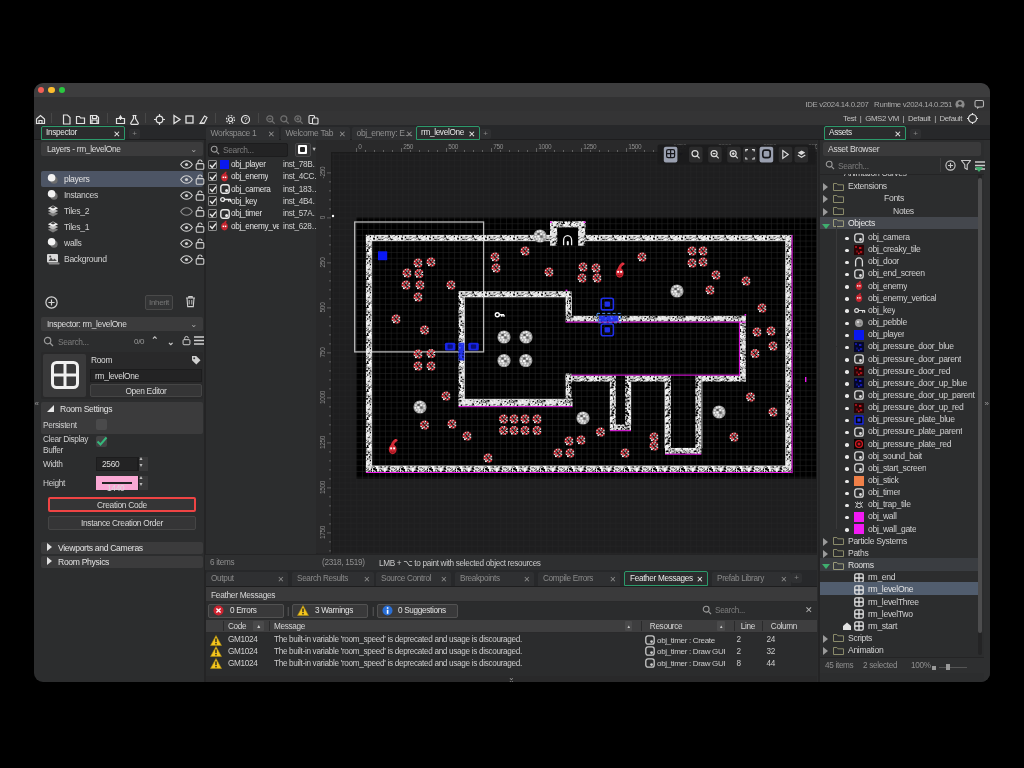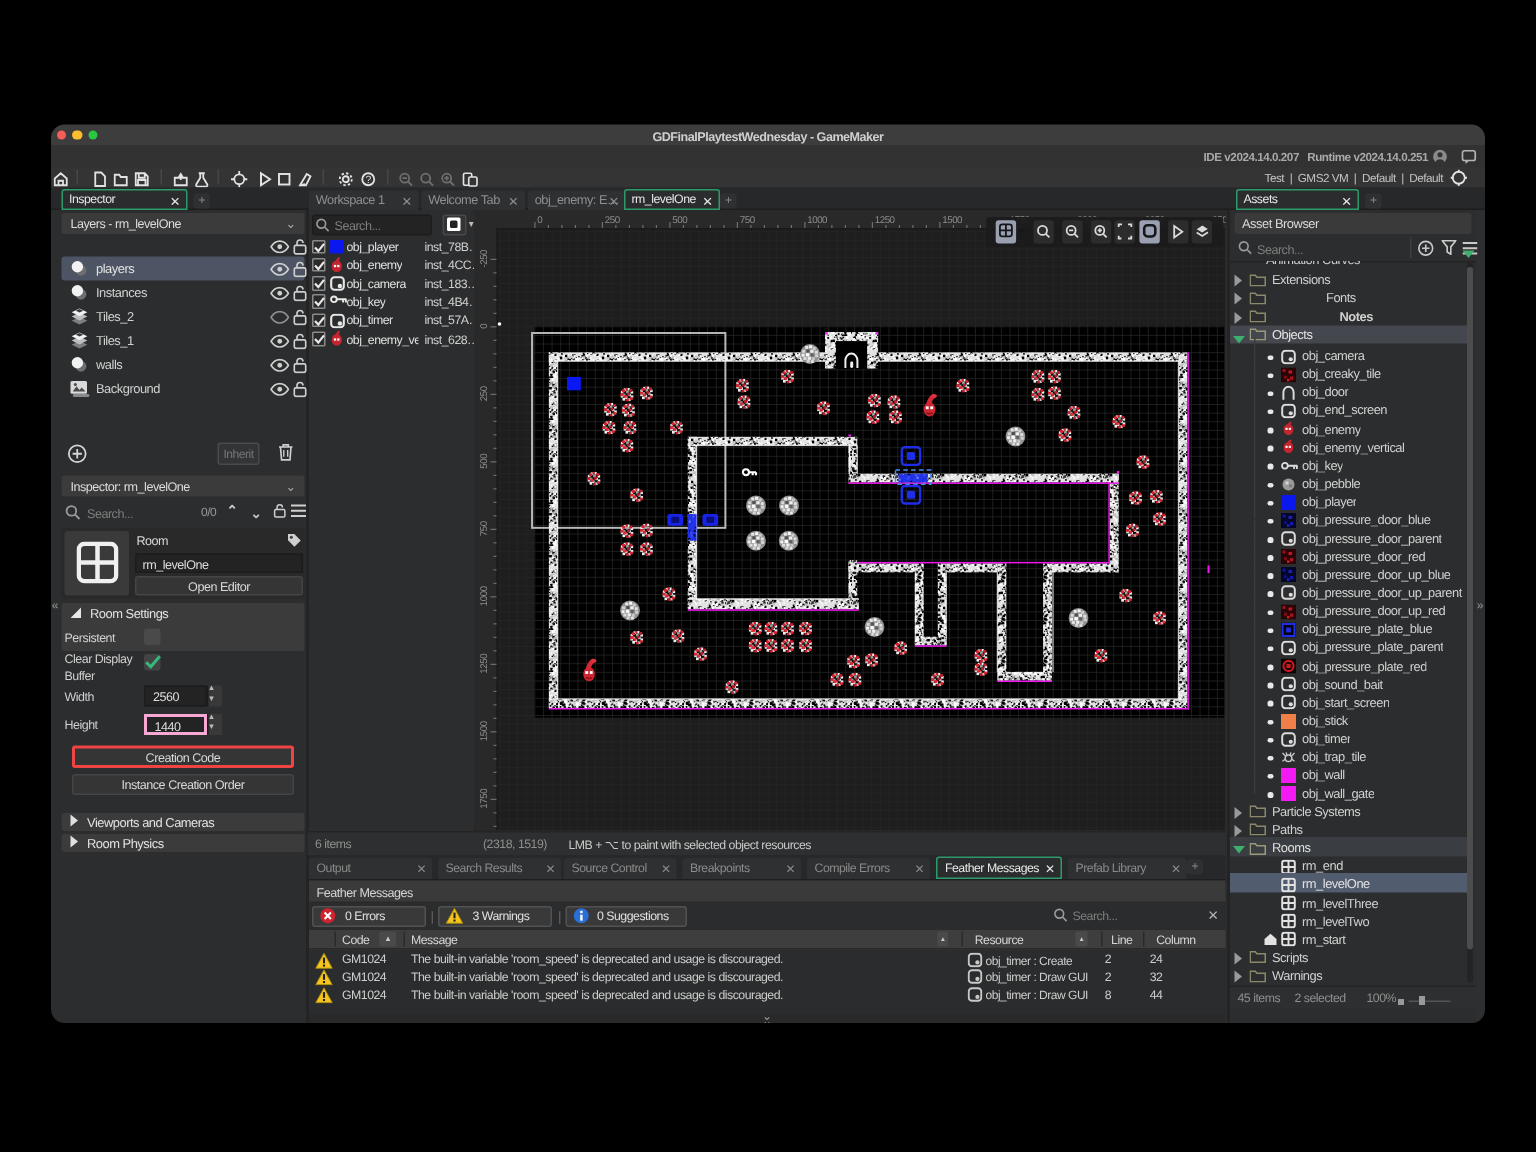--- a/index.html
+++ b/index.html
@@ -7,23 +7,22 @@
 .a{position:absolute}
 #win{position:absolute;left:34px;top:83px;width:956px;height:599px;background:#2c2d2e;border-radius:9px;overflow:hidden}
 svg{display:block;position:absolute}
 </style></head>
 <body>
 <div id="win">
 <div class="a" style="left:0px;top:0px;width:956px;height:14px;background:#3d3d3e;border-radius:9px 9px 0 0"></div>
     <div class="a" style="left:3.5px;top:3.8px;width:6.5px;height:6.5px;background:#f35f56;border-radius:50%"></div>
     <div class="a" style="left:14.0px;top:3.8px;width:6.5px;height:6.5px;background:#fdbd2e;border-radius:50%"></div>
     <div class="a" style="left:24.5px;top:3.8px;width:6.5px;height:6.5px;background:#2ac840;border-radius:50%"></div>
-    <div class="a" style="left:0px;top:2.5px;font-size:8.4px;color:#cfcfcf;font-weight:bold;white-space:nowrap;width:956px;text-align:center">GDFinalPlaytestWednesday - GameMaker</div>
     <div class="a" style="left:0px;top:14px;width:956px;height:14px;background:#323233"></div>
-    <div class="a" style="left:0px;top:17px;font-size:7.8px;color:#a9a9a9;font-weight:bold;white-space:nowrap;left:auto;right:38px">IDE v2024.14.0.207&nbsp;&nbsp;&nbsp;Runtime v2024.14.0.251</div>
+    <div class="a" style="left:0px;top:17px;font-size:7.8px;color:#a9a9a9;font-weight:normal;white-space:nowrap;left:auto;right:38px">IDE v2024.14.0.207&nbsp;&nbsp;&nbsp;Runtime v2024.14.0.251</div>
     <svg class="a" style="left:921px;top:15.5px" width="30" height="11" viewBox="0 0 30 11">
       <circle cx="5" cy="5.5" r="4.6" fill="#8a8a8a"></circle>
       <circle cx="5" cy="4.2" r="1.7" fill="#333"></circle>
       <path d="M1.8 9.2a4.6 4.6 0 0 0 6.4 0 3.6 3.6 0 0 0-6.4 0z" fill="#333"></path>
       <rect x="20" y="1.5" width="8.5" height="6.5" rx="1.4" fill="none" stroke="#b5b5b5" stroke-width="1.1"></rect>
       <path d="M22 8v2.3L24.6 8z" fill="#b5b5b5"></path>
     </svg>
     <div class="a" style="left:0px;top:28px;width:956px;height:14px;background:#343435"></div>
     <svg class="a" style="left:0.7999999999999998px;top:30.5px" width="11" height="11" viewBox="0 0 11 11">
       <path d="M1.5 5 5.5 1.5 9.5 5v4.5h-8z M4 9.5V6.5h3v3" fill="none" stroke="#e2e2e2" stroke-width="1.2"></path>
@@ -241,21 +240,21 @@
     <div class="a" style="left:62px;top:353px;width:10.5px;height:10.5px;background:#434344;border-radius:2px"></div>
     <svg class="a" style="left:62px;top:352px" width="12" height="12" viewBox="0 0 12 12">
       <path d="M1.5 6.5 4.5 9.5 10.5 2.5" fill="none" stroke="#35b97c" stroke-width="2"></path>
     </svg>
     <div class="a" style="left:9px;top:375.5px;font-size:8.3px;color:#cfcfcf;font-weight:normal;white-space:nowrap;">Width</div>
     <div class="a" style="left:62px;top:373.5px;width:42px;height:14px;background:#232324;border:1px solid #1c1c1d;color:#dcdcdc;font-size:8.4px;line-height:13px;padding-left:5px">2560</div>
     <div class="a" style="left:104px;top:373.5px;width:10px;height:14px;background:#39393a;border-left:1px solid #1c1c1d"></div>
     <div class="a" style="left:105.5px;top:371.0px;font-size:6px;color:#bbb;font-weight:normal;white-space:nowrap;">▴</div>
     <div class="a" style="left:105.5px;top:378.0px;font-size:6px;color:#bbb;font-weight:normal;white-space:nowrap;">▾</div>
     <div class="a" style="left:9px;top:394.5px;font-size:8.3px;color:#cfcfcf;font-weight:normal;white-space:nowrap;">Height</div>
-    <div class="a" style="left:62px;top:392.5px;width:42px;height:14px;background:#232324;border:2px solid #f9a8d4;color:#dcdcdc;font-size:8.4px;line-height:13px;padding-left:5px">1440</div>
+    <div class="a" style="left:62px;top:392.5px;width:42px;height:14px;background:#232324;border:6px solid #f9a8d4;color:#dcdcdc;font-size:8.4px;line-height:13px;padding-left:5px">1440</div>
     <div class="a" style="left:104px;top:392.5px;width:10px;height:14px;background:#39393a;border-left:1px solid #1c1c1d"></div>
     <div class="a" style="left:105.5px;top:390.0px;font-size:6px;color:#bbb;font-weight:normal;white-space:nowrap;">▴</div>
     <div class="a" style="left:105.5px;top:397.0px;font-size:6px;color:#bbb;font-weight:normal;white-space:nowrap;">▾</div>
     <div class="a" style="left:14px;top:414px;width:148px;height:14.5px;background:#353536;border:2px solid #ef4444;border-radius:2px;color:#d8d8d8;font-size:8.4px;line-height:13px;text-align:center">Creation Code</div>
     <div class="a" style="left:14px;top:432.5px;width:148px;height:14.5px;background:#353536;border:1px solid #454545;border-radius:2px;color:#d8d8d8;font-size:8.4px;line-height:13px;text-align:center">Instance Creation Order</div>
     <div class="a" style="left:7px;top:458.5px;width:162px;height:12.5px;background:#3b3b3c;border-radius:2px;color:#e2e2e2;font-size:8.6px;line-height:12px;padding:0 6px"><span style="display:inline-block;width:0;height:0;border-top:4px solid transparent;border-bottom:4px solid transparent;border-left:5px solid #e0e0e0;margin-right:6px"></span>Viewports and Cameras</div>
     <div class="a" style="left:7px;top:472.5px;width:162px;height:12.5px;background:#3b3b3c;border-radius:2px;color:#e2e2e2;font-size:8.6px;line-height:12px;padding:0 6px"><span style="display:inline-block;width:0;height:0;border-top:4px solid transparent;border-bottom:4px solid transparent;border-left:5px solid #e0e0e0;margin-right:6px"></span>Room Physics</div>
     <div class="a" style="left:170.5px;top:57px;width:1.5px;height:542px;background:#242425"></div>
     <div class="a" style="left:282px;top:57px;width:1.5px;height:542px;background:#242425"></div>
     <div class="a" style="left:173.5px;top:59.5px;width:80px;height:14px;background:#232324;border:1px solid #1c1c1d;border-radius:2px"></div>
@@ -1363,21 +1362,21 @@
     <div class="a" style="left:814px;top:98.3px;font-size:8.6px;color:#d0d0d0;font-weight:normal;white-space:nowrap;">Extensions</div>
     <div class="a" style="left:789px;top:112.45px;width:0;height:0;border-top:4px solid transparent;border-bottom:4px solid transparent;border-left:5px solid #9a9a9a"></div>
     <svg class="a" style="left:799px;top:110.95px" width="11" height="9" viewBox="0 0 11 9">
       <path d="M0.5 8.5v-7h3.4l1 1.3h5.6v5.7z" fill="none" stroke="#8a8a6a" stroke-width="1"></path>
     </svg>
     <div class="a" style="left:814px;top:110.45px;font-size:8.6px;color:#d0d0d0;font-weight:normal;white-space:nowrap;padding-left:36px;">Fonts</div>
     <div class="a" style="left:789px;top:124.60000000000001px;width:0;height:0;border-top:4px solid transparent;border-bottom:4px solid transparent;border-left:5px solid #9a9a9a"></div>
     <svg class="a" style="left:799px;top:123.10000000000001px" width="11" height="9" viewBox="0 0 11 9">
       <path d="M0.5 8.5v-7h3.4l1 1.3h5.6v5.7z" fill="none" stroke="#8a8a6a" stroke-width="1"></path>
     </svg>
-    <div class="a" style="left:814px;top:122.60000000000001px;font-size:8.6px;color:#d0d0d0;font-weight:bold;white-space:nowrap;padding-left:45px;">Notes</div>
+    <div class="a" style="left:814px;top:122.60000000000001px;font-size:8.6px;color:#d0d0d0;font-weight:normal;white-space:nowrap;padding-left:45px;">Notes</div>
     <div class="a" style="left:786px;top:133.6px;width:157.5px;height:12.8px;background:#44474d"></div>
     <div class="a" style="left:788px;top:140.5px;width:0;height:0;border-left:4px solid transparent;border-right:4px solid transparent;border-top:5px solid #3fae6e"></div>
     <svg class="a" style="left:799px;top:135.2px" width="11" height="9" viewBox="0 0 11 9">
       <path d="M0.5 8.5v-7h3.4l1 1.3h5.6v5.7z" fill="none" stroke="#9a9a7a" stroke-width="1"></path>
     </svg>
     <div class="a" style="left:814px;top:134.7px;font-size:8.6px;color:#e5e5e5;font-weight:normal;white-space:nowrap;">Objects</div>
     <div class="a" style="left:802px;top:142.0px;width:1px;height:12.15px;background:#3a3a3b"></div>
     <div class="a" style="left:811px;top:153.5px;width:3.5px;height:3.5px;background:#e8e8e8;border-radius:50%;"></div>
     <svg class="a" style="left:820px;top:149.5px" width="10" height="10" viewBox="0 0 10 10">
       <rect x="0.8" y="0.8" width="8.4" height="8.4" rx="2.2" fill="none" stroke="#dcdcdc" stroke-width="1.3"></rect>
@@ -1621,21 +1620,21 @@
     <div class="a" style="left:834px;top:537.7999999999995px;font-size:8.6px;color:#d0d0d0;font-weight:normal;white-space:nowrap;">rm_start</div>
     <div class="a" style="left:789px;top:551.9499999999995px;width:0;height:0;border-top:4px solid transparent;border-bottom:4px solid transparent;border-left:5px solid #9a9a9a"></div>
     <svg class="a" style="left:799px;top:550.4499999999995px" width="11" height="9" viewBox="0 0 11 9">
       <path d="M0.5 8.5v-7h3.4l1 1.3h5.6v5.7z" fill="none" stroke="#8a8a6a" stroke-width="1"></path>
     </svg>
     <div class="a" style="left:814px;top:549.9499999999995px;font-size:8.6px;color:#d0d0d0;font-weight:normal;white-space:nowrap;">Scripts</div>
     <div class="a" style="left:789px;top:564.0999999999995px;width:0;height:0;border-top:4px solid transparent;border-bottom:4px solid transparent;border-left:5px solid #9a9a9a"></div>
     <svg class="a" style="left:799px;top:562.5999999999995px" width="11" height="9" viewBox="0 0 11 9">
       <path d="M0.5 8.5v-7h3.4l1 1.3h5.6v5.7z" fill="none" stroke="#8a8a6a" stroke-width="1"></path>
     </svg>
-    <div class="a" style="left:814px;top:562.0999999999995px;font-size:8.6px;color:#d0d0d0;font-weight:normal;white-space:nowrap;">Warnings</div>
+    <div class="a" style="left:814px;top:562.0999999999995px;font-size:8.6px;color:#d0d0d0;font-weight:normal;white-space:nowrap;">Animation</div>
     <div class="a" style="left:786px;top:574px;width:164px;height:16px;background:#2e2f30;border-top:1px solid #242425"></div>
     <div class="a" style="left:791px;top:578px;font-size:8.2px;color:#8f8f8f;font-weight:normal;white-space:nowrap;">45 items</div>
     <div class="a" style="left:829px;top:578px;font-size:8.2px;color:#8f8f8f;font-weight:normal;white-space:nowrap;">2 selected</div>
     <div class="a" style="left:877px;top:578px;font-size:8.2px;color:#8f8f8f;font-weight:normal;white-space:nowrap;">100%</div>
     <div class="a" style="left:898px;top:582.5px;width:4px;height:4px;background:#9a9a9a"></div>
     <div class="a" style="left:905px;top:583.5px;width:28px;height:1.5px;background:#555"></div>
     <div class="a" style="left:912px;top:581px;width:4px;height:6px;background:#9a9a9a"></div>
     <div class="a" style="left:943.5px;top:91px;width:4px;height:481px;background:#242425;border-radius:2px"></div>
     <div class="a" style="left:943.5px;top:95px;width:4px;height:455px;background:#4d4d4e;border-radius:2px"></div>
     <div class="a" style="left:941px;top:84px;width:0;height:0;border-left:4px solid transparent;border-right:4px solid transparent;border-top:5px solid #3fae6e"></div>

